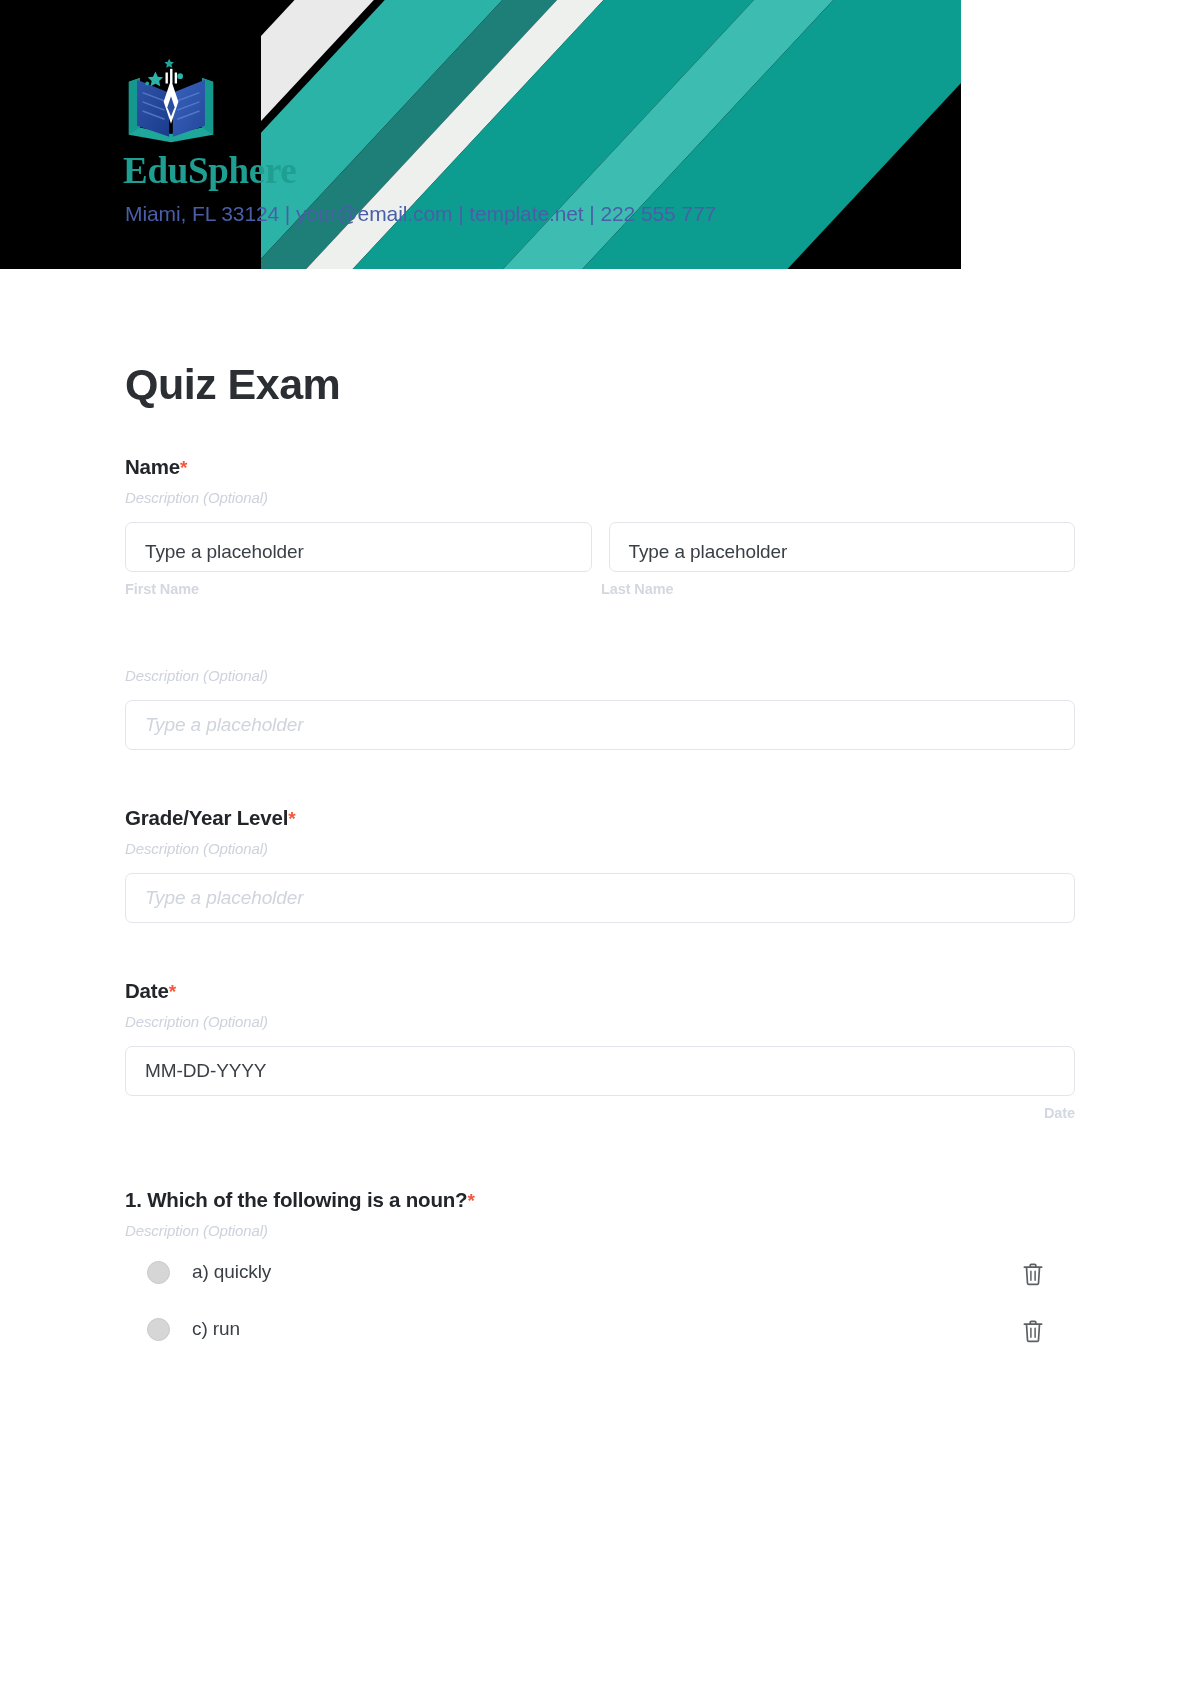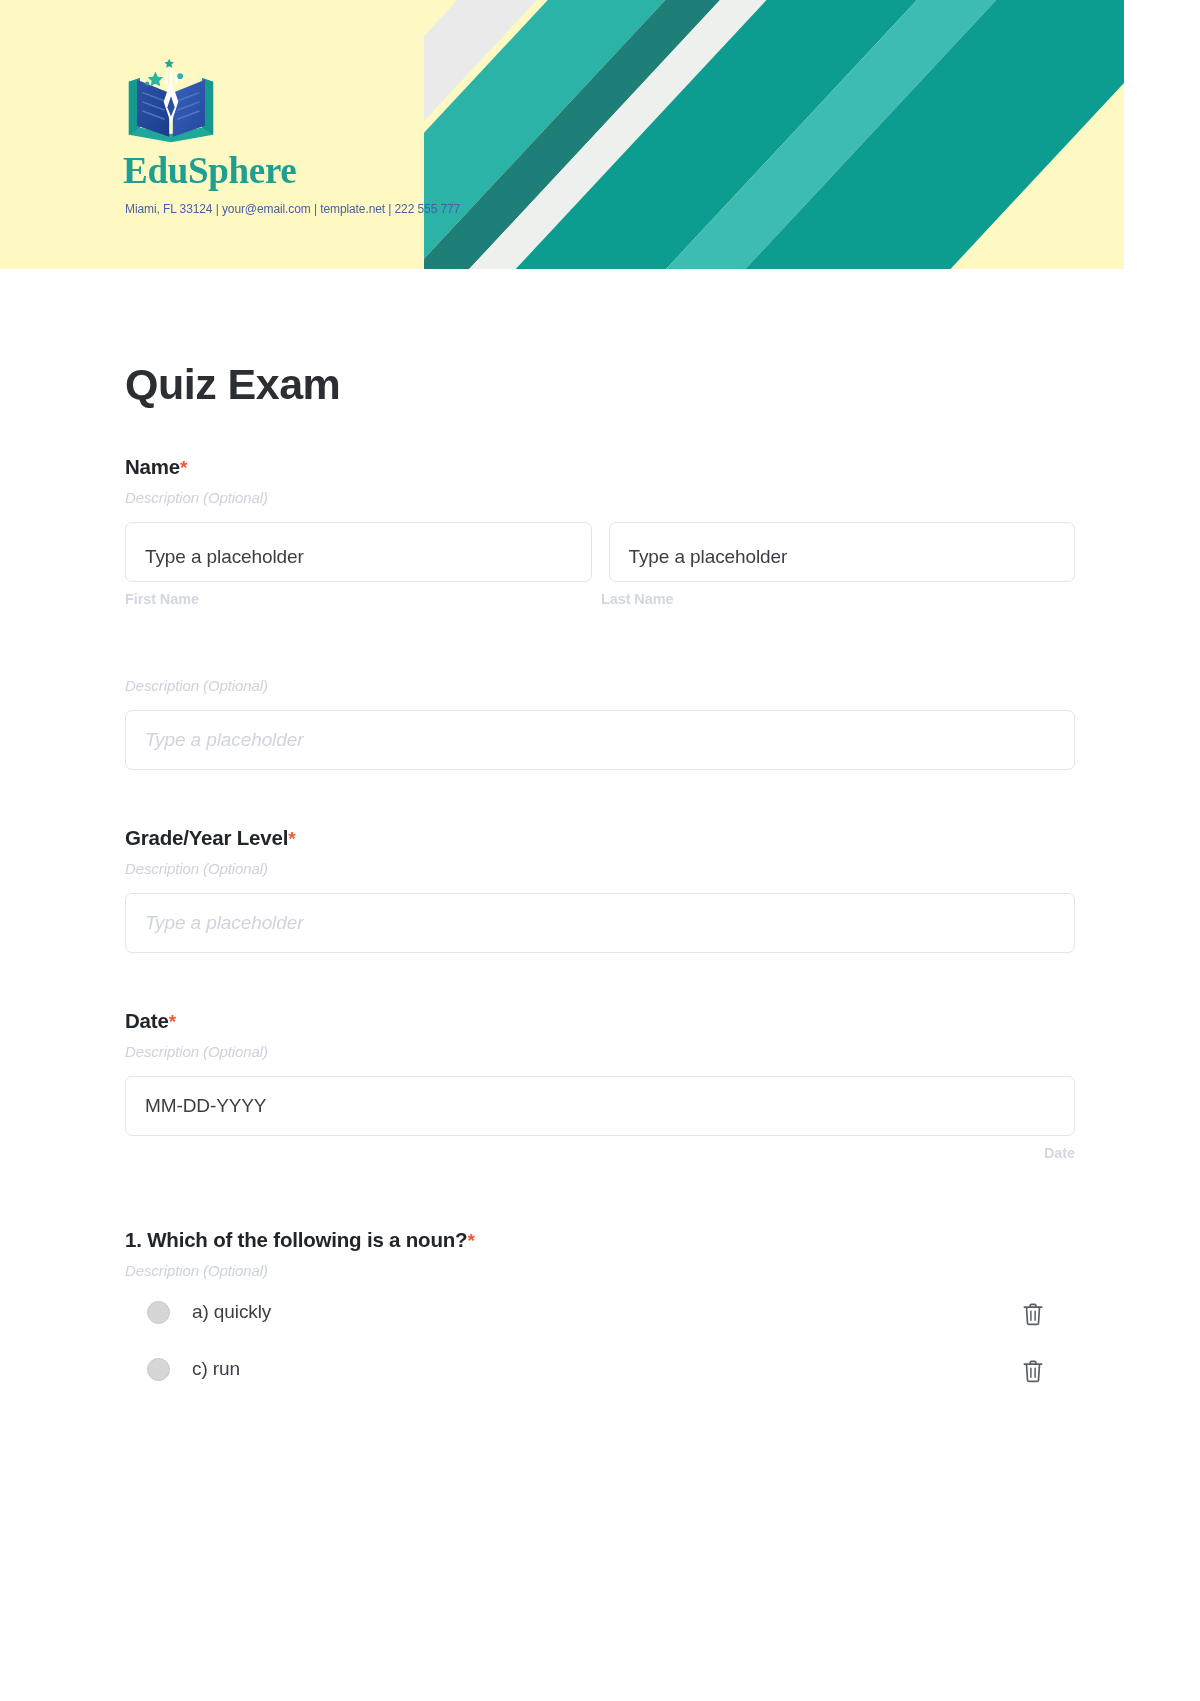--- a/index.html
+++ b/index.html
@@ -7,23 +7,23 @@
   body {
     font-family:"Liberation Sans", sans-serif;
     background:#ffffff;
     overflow:hidden;
     position:relative;
   }
 
   
   .header {
     position:relative;
-    width:1124px;
+    width:961px;
     height:269px;
-    background:#fef9c3;
+    background:#000000;
     overflow:hidden;
   }
   .stripes {
     position:absolute;
     top:-140px;
     right:-60px;
     width:760px;
     height:560px;
     pointer-events:none;
   }
@@ -39,21 +39,21 @@
     font-family:"Liberation Serif", serif;
     font-weight:bold;
     font-size:37px;
     color:#1f9e92;
     letter-spacing:-0.3px;
     line-height:1;
     margin-top:8px;
     margin-left:-2px;
   }
   .brand-contact {
-    font-size:12px;
+    font-size:21px;
     color:#4a5ea8;
     margin-top:13px;
     letter-spacing:-0.1px;
     white-space:nowrap;
   }
 
   
   .sheet { position:relative; width:1200px; padding:0 125px; }
 
   .form-title {
@@ -83,21 +83,21 @@
     font-size:15px;
     font-style:italic;
     color:#cdd2dc;
     margin-top:10px;
     letter-spacing:-0.1px;
   }
 
   .input-row { display:flex; gap:17px; margin-top:16px; }
   .input-box {
     flex:1;
-    height:60px;
+    height:50px;
     border:1px solid #e2e6ea;
     border-radius:7px;
     background:#fff;
     display:flex;
     align-items:center;
     padding:0 19px;
     overflow:hidden;
   }
   .input-box.wide { width:100%; }
   .input-val {

